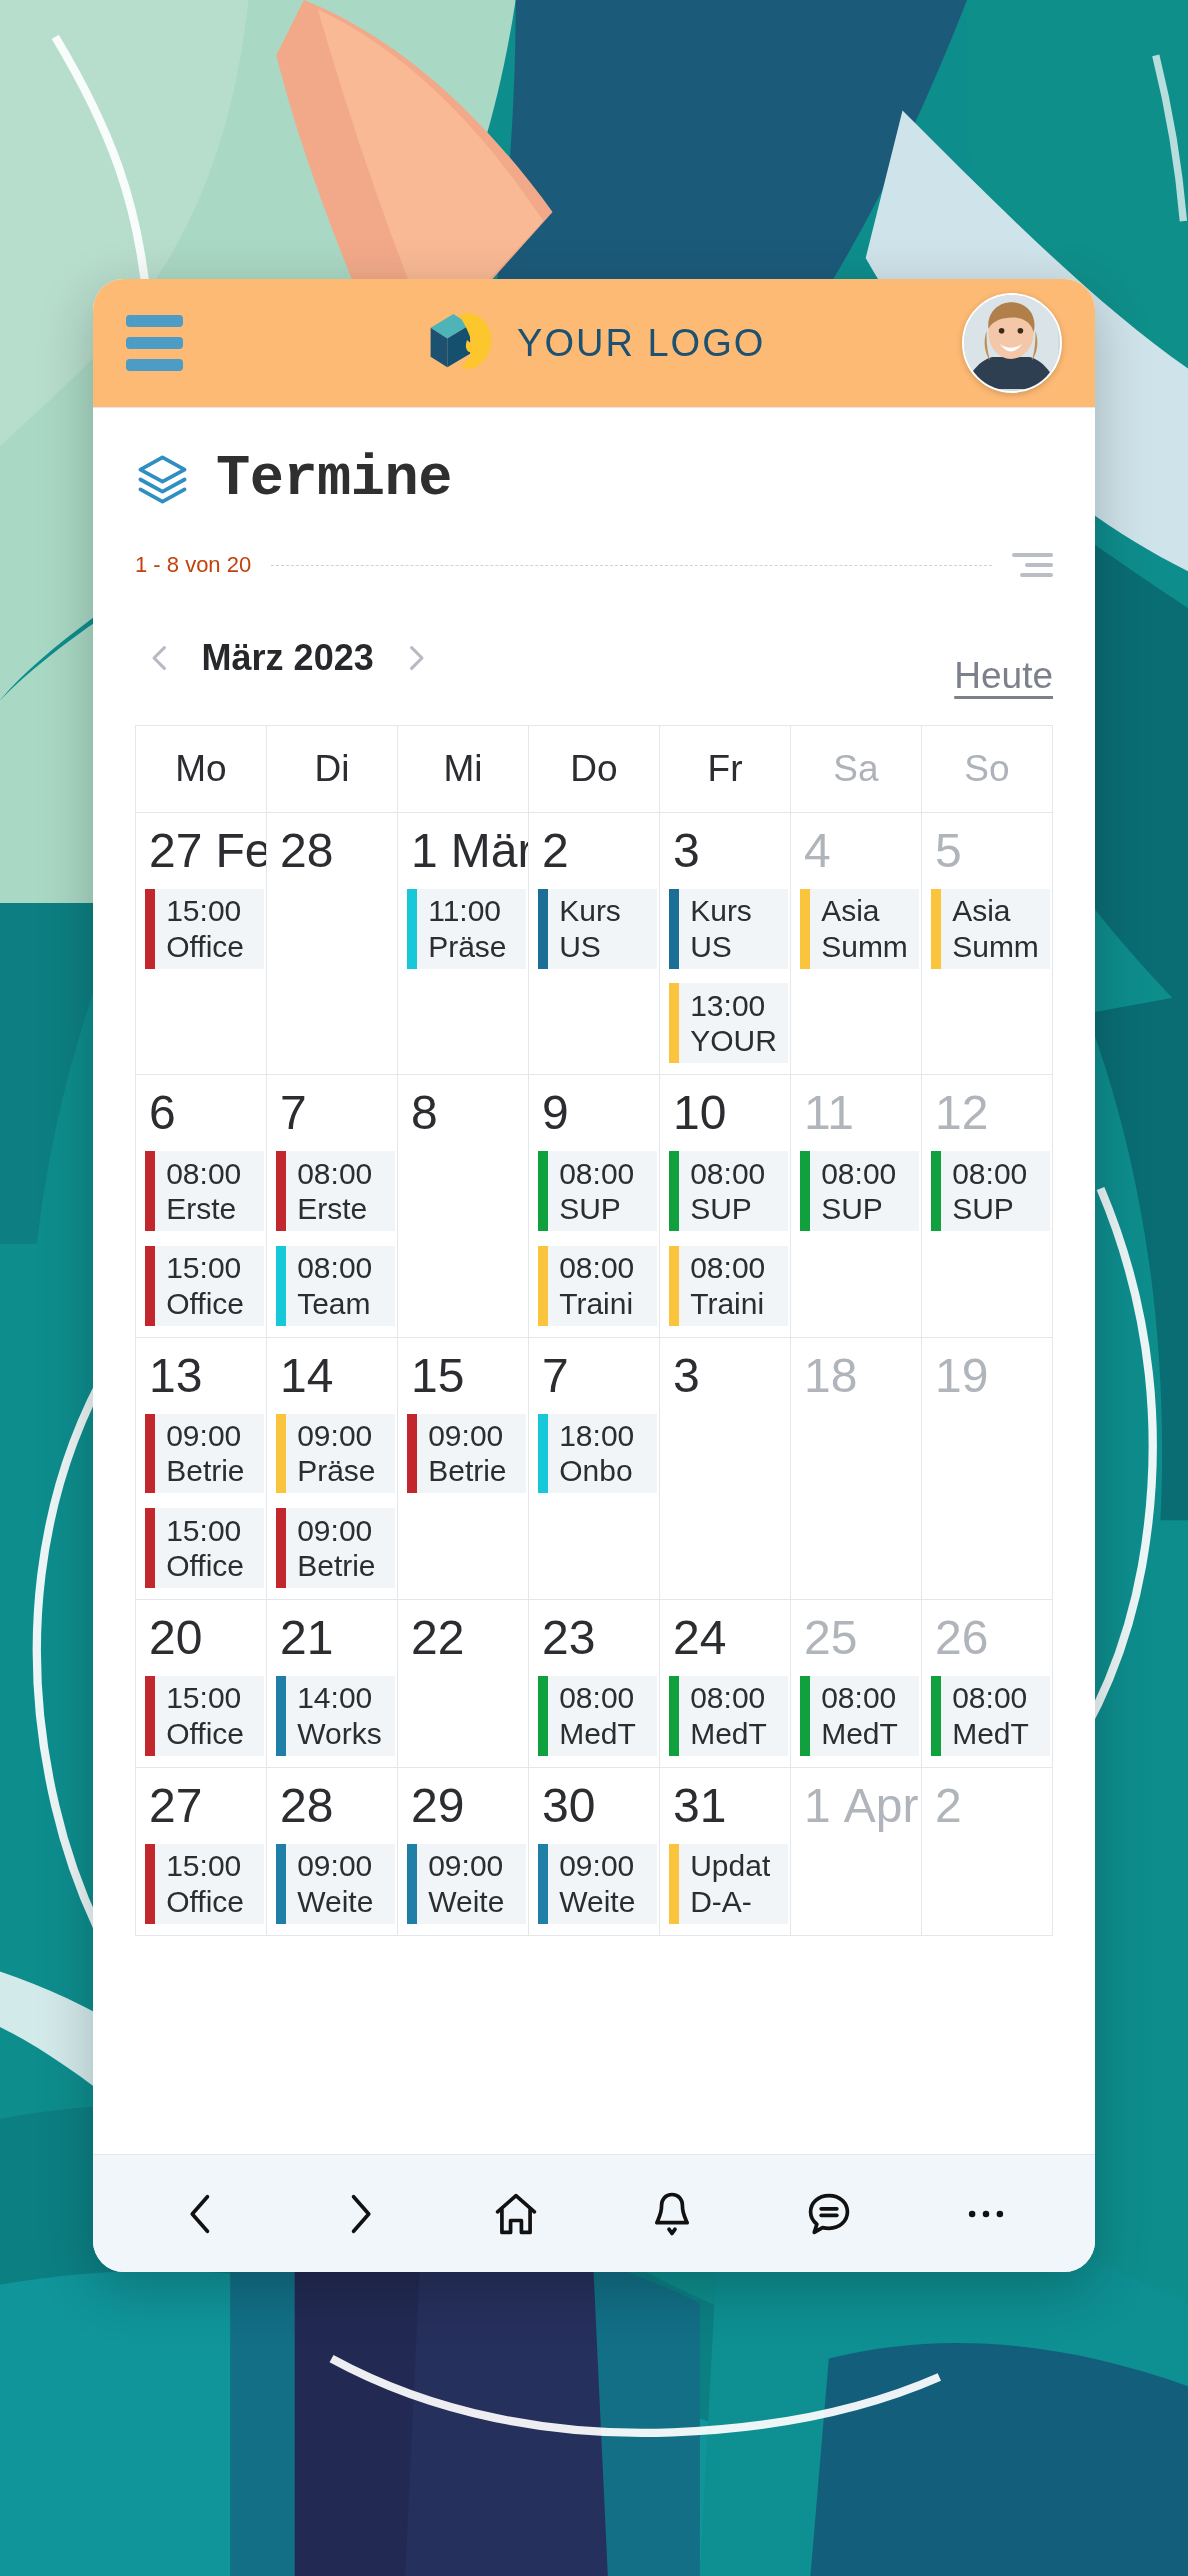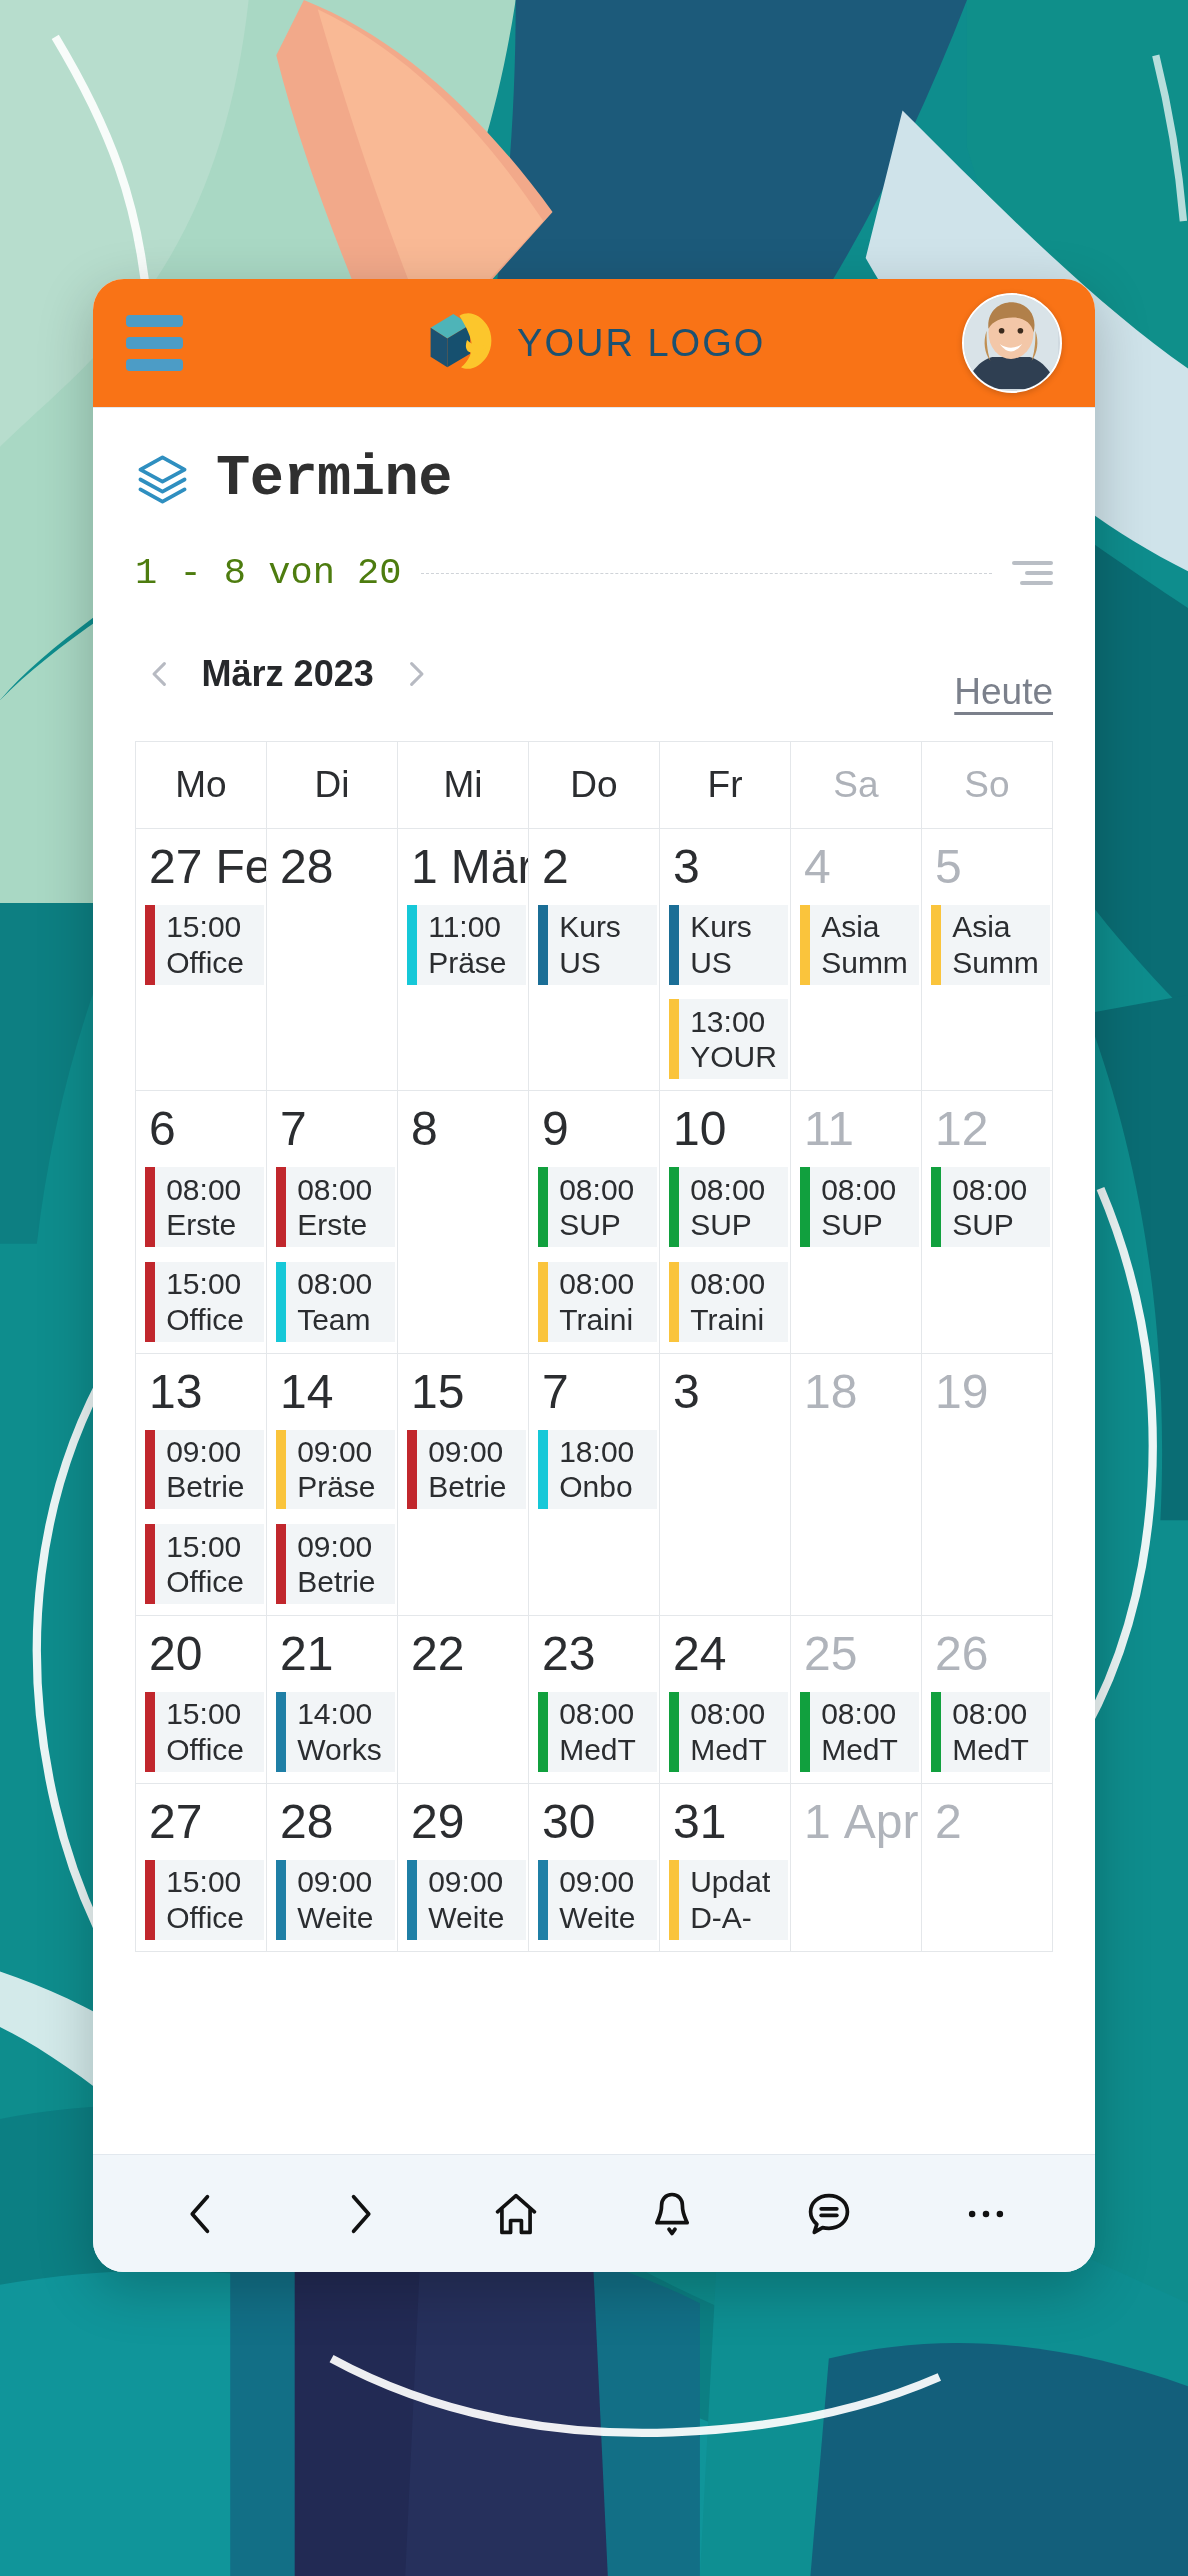--- a/index.html
+++ b/index.html
@@ -25,21 +25,21 @@
     border-radius: 31px;
     box-shadow: 0 16.6px 55px rgba(0,0,0,0.22);
     overflow: hidden;
     display: flex;
     flex-direction: column;
   }
 
   
   .topbar {
     height: 129px;
-    background: #f97316;
+    background: #fdba74;
     border-bottom: 0.9px solid #e2e8ee;
     display: flex;
     align-items: center;
     padding: 0 33px;
     position: relative;
     flex: 0 0 auto;
   }
   .hamburger { width: 57px; display: flex; flex-direction: column; gap: 10px; cursor: pointer; }
   .hamburger span { display: block; height: 12px; border-radius: 3.7px; background: #4c9cc6; }
 
@@ -89,21 +89,21 @@
   }
 
   
   .count-row {
     display: flex;
     align-items: center;
     gap: 20px;
     padding: 28px 42px 0 42px;
     flex: 0 0 auto;
   }
-  .count-text { font-size: 37px; color: #4d7c0f; white-space: nowrap; font-family: Liberation Mono, monospace; }
+  .count-text { font-size: 22px; color: #c2410c; white-space: nowrap; }
   .dash-line {
     flex: 1;
     height: 0.9px;
     border-top: 1.8px dashed #cfd3d8;
   }
   .filter-icon { display: flex; flex-direction: column; gap: 5.5px; align-items: flex-end; cursor: pointer; width: 41px;}
   .filter-icon i { display:block; height: 4.6px; border-radius: 2.8px; background: #b9bec5; }
   .filter-icon i:nth-child(1){ width: 41px; }
   .filter-icon i:nth-child(2){ width: 28px; }
   .filter-icon i:nth-child(3){ width: 33px; }

